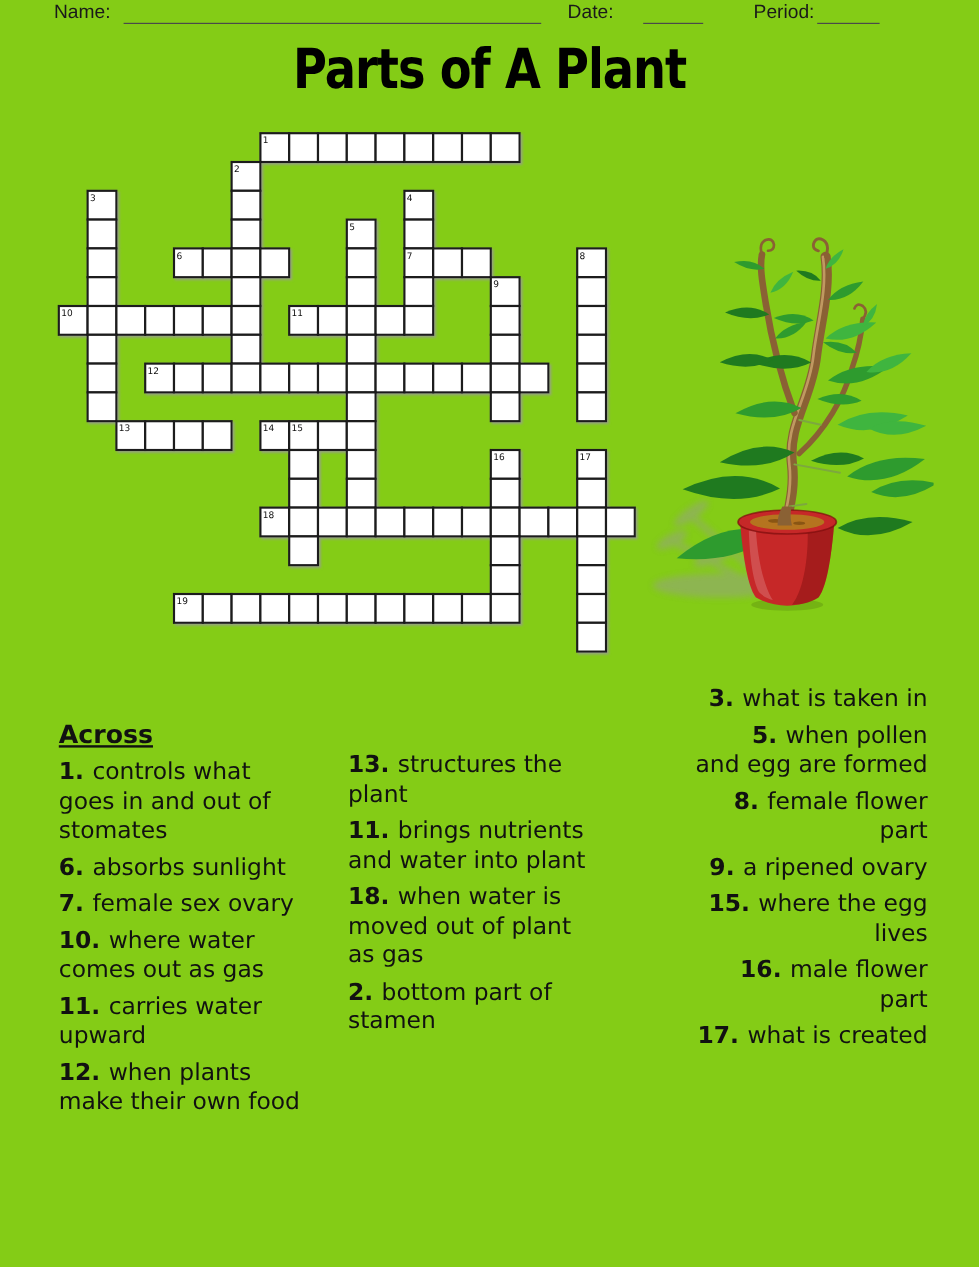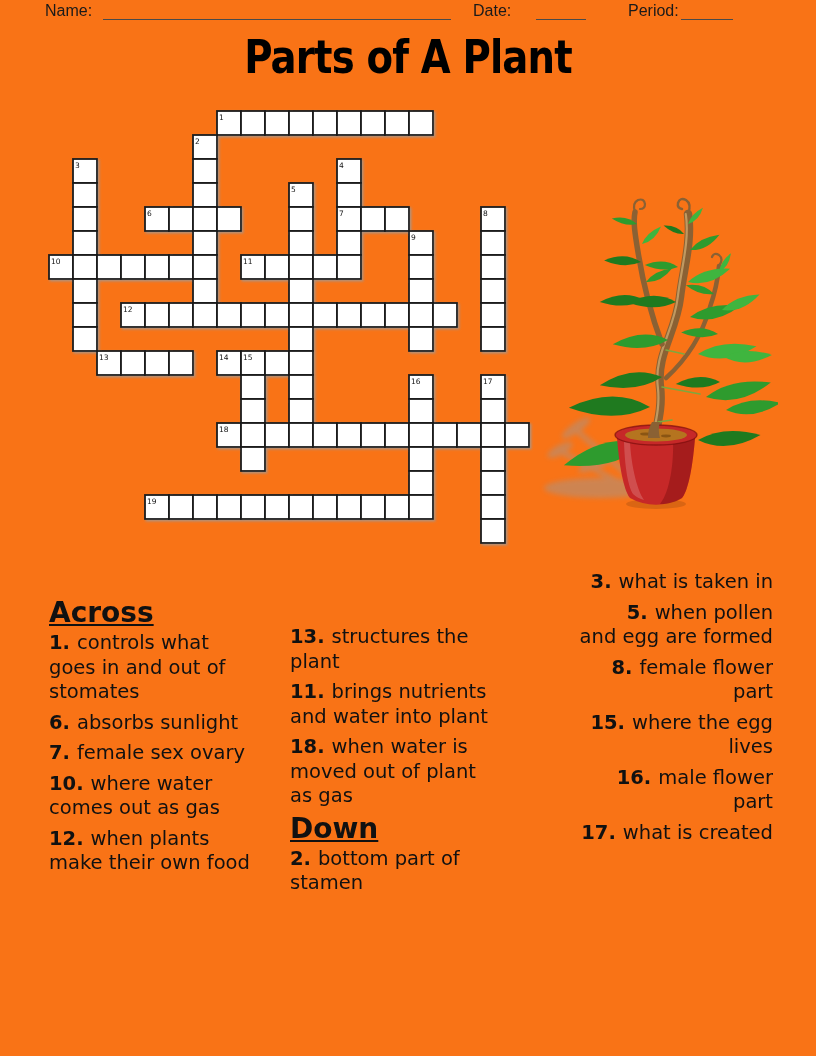--- a/index.html
+++ b/index.html
@@ -1,16 +1,16 @@
 <!DOCTYPE html>
 <html style="--pot-red: #c62828; --pot-dark: #7c0d0d; --soil: #b5741f; --stem: #8a6134; --stem-light: #c9a36a; --leaf: #2e9b2e; --leaf-dark: #1f7a1f; --leaf-light: #3fb53f; --shadow: #9a9a9a;"><head>
 <meta charset="utf-8">
 <style>
   html,body{margin:0;padding:0;background:#fff;}
-  .page{position:relative;width:816px;height:1056px;background:#f97316;overflow:hidden;
+  .page{position:relative;width:816px;height:1056px;background:#84cc16;overflow:hidden;
         font-family:"DejaVu Sans",sans-serif;color:#111;}
 
   
   .hdr-label{position:absolute;top:2px;font:16px "Liberation Sans",sans-serif;color:#1a1a1a;}
   .hdr-line{position:absolute;top:1px;height:18px;border-bottom:1.6px solid #4a4a4a;}
 
   
   .page-title{position:absolute;top:30px;left:0;right:0;text-align:center;
               font-family:"DejaVu Sans",sans-serif;font-weight:600;font-size:46px;
               letter-spacing:-1px;transform:scaleX(.84);transform-origin:center top;
@@ -21,21 +21,21 @@
   .cellnum{font:7.5px "DejaVu Sans",sans-serif;fill:#111;}
 
   
   .plant-svg{position:absolute;left:538px;top:182px;}
 
   
   .clue-col{position:absolute;font-size:19.5px;line-height:24.5px;color:#111;}
   .clue-col.c1{left:49px;top:600px;width:218px;}
   .clue-col.c2{left:290px;top:625px;width:236px;}
   .clue-col.c3{left:533px;top:570px;width:240px;text-align:right;}
-  .clue-head{font-size:28px;line-height:25px;font-weight:bold;margin:0 0 6px 0;
+  .clue-head{font-size:21px;line-height:25px;font-weight:bold;margin:0 0 6px 0;
              text-decoration:underline;}
   .clue-col .clue-head.mid{margin-top:7px;}
   p.clue{margin:6px 0 0 0;}
   p.clue b{font-weight:bold;margin-right:7px;}
   p.clue span{white-space:pre-line;}
 </style>
 </head>
 <body>
 
 <div class="page">
@@ -272,43 +272,45 @@
 
   <div class="clue-col c1">
     <h3 class="clue-head">Across</h3>
     <p class="clue"><b>1.</b><span>controls what
 goes in and out of
 stomates</span></p>
     <p class="clue"><b>6.</b><span>absorbs sunlight</span></p>
     <p class="clue"><b>7.</b><span>female sex ovary</span></p>
     <p class="clue"><b>10.</b><span>where water
 comes out as gas</span></p>
+    <p class="clue"><b>11.</b><span>carries water
+upward</span></p>
     <p class="clue"><b>12.</b><span>when plants
 make their own food</span></p>
   </div>
 
   <div class="clue-col c2">
     <p class="clue" style="margin-top:0"><b>13.</b><span>structures the
 plant</span></p>
     <p class="clue"><b>11.</b><span>brings nutrients
 and water into plant</span></p>
     <p class="clue"><b>18.</b><span>when water is
 moved out of plant
 as gas</span></p>
-    <h3 class="clue-head mid">Down</h3>
     <p class="clue"><b>2.</b><span>bottom part of
 stamen</span></p>
   </div>
 
   <div class="clue-col c3">
     <p class="clue" style="margin-top:0"><b>3.</b><span>what is taken in</span></p>
     <p class="clue"><b>5.</b><span>when pollen
 and egg are formed</span></p>
     <p class="clue"><b>8.</b><span>female flower
 part</span></p>
+    <p class="clue"><b>9.</b><span>a ripened ovary</span></p>
     <p class="clue"><b>15.</b><span>where the egg
 lives</span></p>
     <p class="clue"><b>16.</b><span>male flower
 part</span></p>
     <p class="clue"><b>17.</b><span>what is created</span></p>
   </div>
 
 </div>
 
 </body></html>

